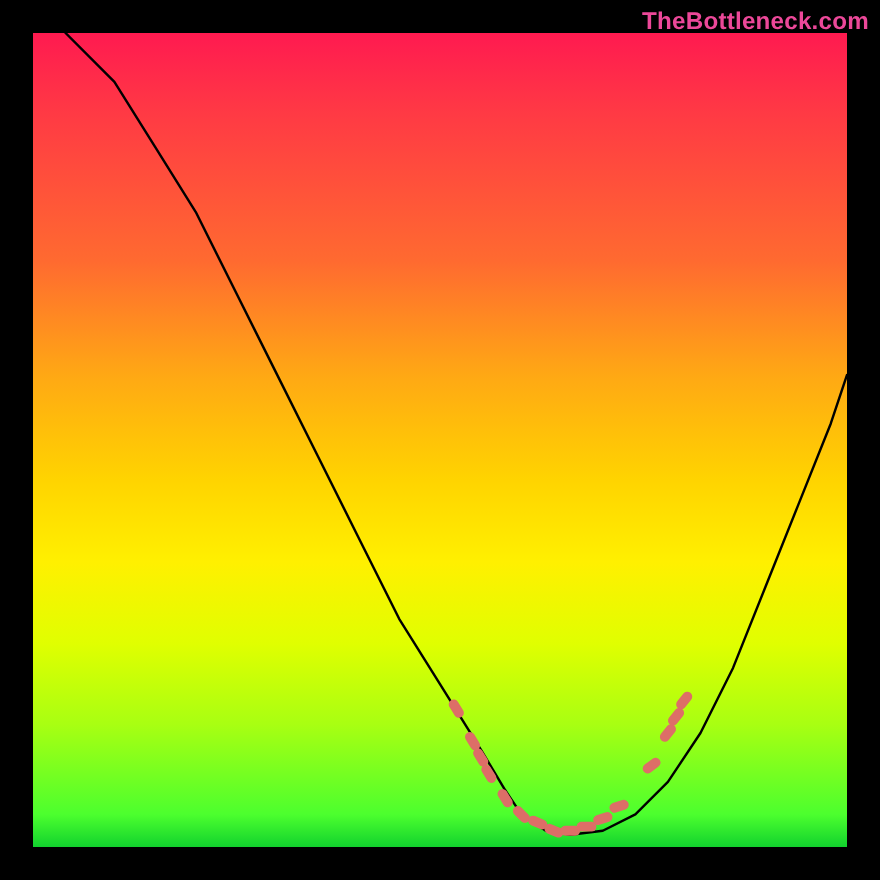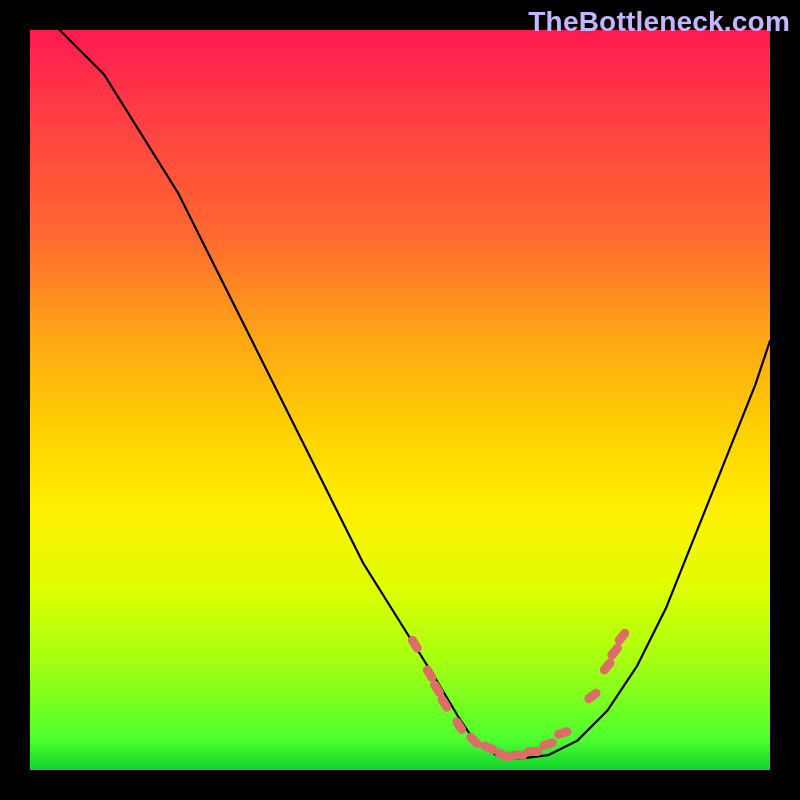--- a/index.html
+++ b/index.html
@@ -8,22 +8,22 @@
     height: 800px;
     background: #000;
     position: relative;
     font-family: Arial, Helvetica, sans-serif;
     overflow: hidden;
   }
   .watermark {
     position: absolute;
     top: 6px;
     right: 10px;
-    color: #c4b5fd;
-    font-size: 28px;
+    color: #ec4899;
+    font-size: 22px;
     font-weight: 600;
     z-index: 20;
     letter-spacing: 0.2px;
   }
   .plot-area {
     position: absolute;
     left: 30px;
     top: 30px;
     width: 740px;
     height: 740px;

